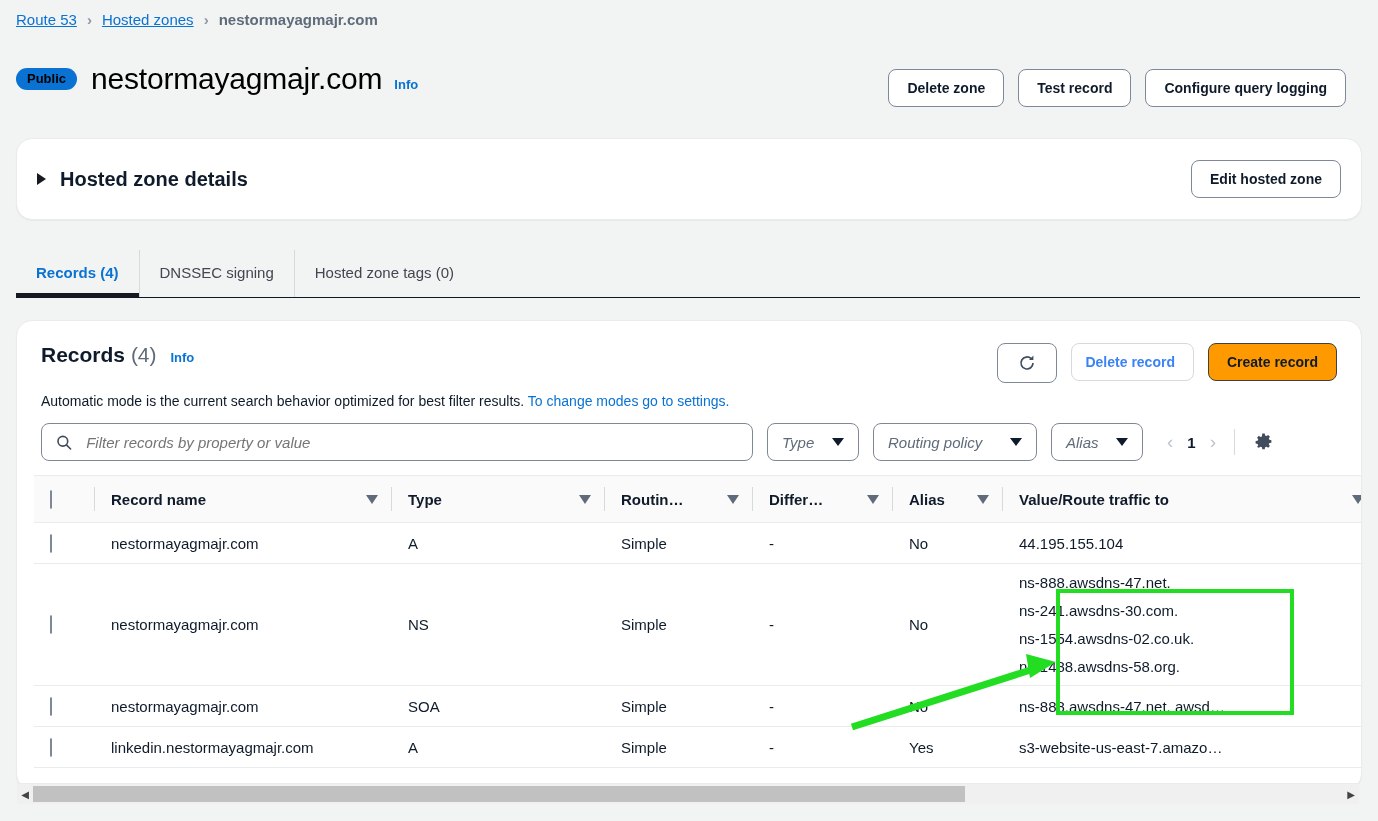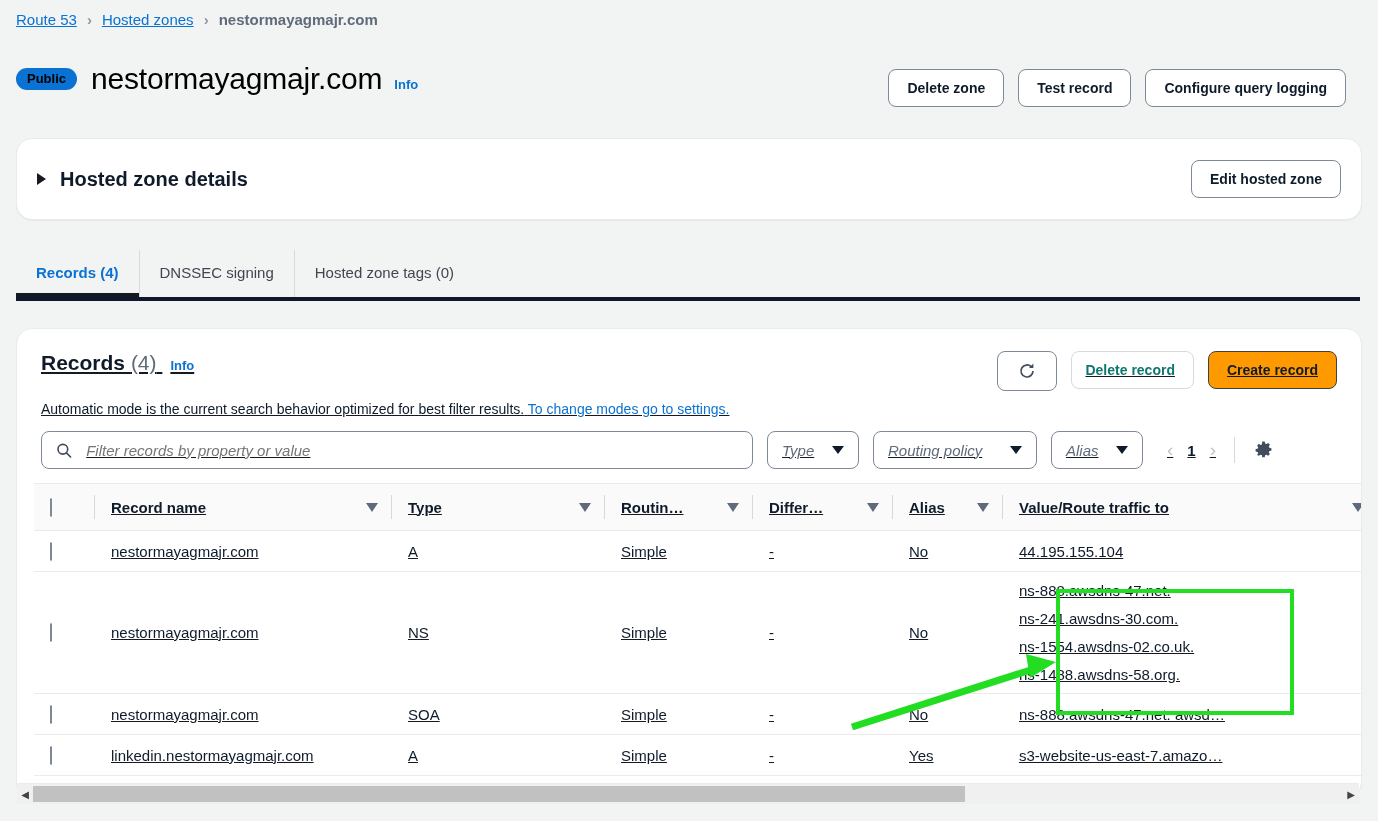--- a/index.html
+++ b/index.html
@@ -36,45 +36,45 @@
     color:#0f1b2a; font-size:14px; font-weight:bold;
     padding:0 18px; height:38px; line-height:36px; cursor:pointer;
     font-family:"Liberation Sans", sans-serif; white-space:nowrap;
   }
   .btn-primary {
     background:#ff9900; border:1px solid #404040; color:#0f1b2a;
     border-radius:8px; font-size:14px; font-weight:bold; padding:0 18px;
     height:38px; line-height:36px; cursor:pointer;
     font-family:"Liberation Sans", sans-serif; white-space:nowrap;
   }
-  .btn-disabled { color:#0f766e; border-color:#d5dbdb; cursor:default;padding-left:13px; }
+  .btn-disabled { color:#3b82f6; border-color:#d5dbdb; cursor:default;padding-left:13px; }
   .btn-icon {
     background:#ffffff; border:1px solid #7d8998; border-radius:8px;
     width:58px; height:38px; display:flex; align-items:center; justify-content:center; cursor:pointer;
   }
 
   
   .card {
     position:absolute; background:#ffffff; border:1px solid #e9ebed; border-radius:16px;
     box-shadow:0 1px 1px rgba(0,0,0,0.05);
   }
   #details-card { left:16px; top:138px; width:1344px; height:80px; }
   .details-head { display:flex; align-items:center; justify-content:space-between; height:100%; padding:0 20px; box-sizing:border-box; }
   .details-left { display:flex; align-items:center; gap:14px; }
   .caret-right { width:0;height:0;border-left:9px solid #16191f;border-top:6px solid transparent;border-bottom:6px solid transparent; }
   .details-title { font-size:20px; font-weight:bold; color:#0f1b2a; }
 
   
-  .tabs { position:absolute; left:16px; top:250px; width:1344px; border-bottom:4px solid #0f172a; display:flex; }
+  .tabs { position:absolute; left:16px; top:250px; width:1344px; border-bottom:1px solid #0f172a; display:flex; }
   .tab { padding:14px 20px 16px; font-size:15px; color:#424650; cursor:pointer; border-right:1px solid #d5dbdb; }
   .tab:last-child { border-right:none; }
   .tab.active { color:#0972d3; font-weight:bold; box-shadow:inset 0 -4px 0 #16191f; }
 
   
-  #records-card { left:16px; top:328px; width:1344px; height:468px; overflow:hidden;text-decoration:underline; }
+  #records-card { left:16px; top:320px; width:1344px; height:468px; overflow:hidden; }
   .rec-head { display:flex; justify-content:space-between; padding:22px 24px 0; }
   .rec-title { font-size:21px; font-weight:bold; color:#0f1b2a; }
   .rec-title .count { font-weight:400; color:#5f6b7a; }
   .rec-title .info { font-size:13px; color:#0972d3; font-weight:bold; margin-left:8px; cursor:pointer; }
   .rec-sub { padding:10px 24px 0; font-size:14px; color:#0f1b2a; }
   .rec-sub a { color:#0972d3; text-decoration:none; cursor:pointer; }
   .rec-actions { display:flex; gap:14px; align-items:flex-start; }
 
   
   .filter-row { display:flex; align-items:center; padding:14px 24px 0; gap:14px; }

